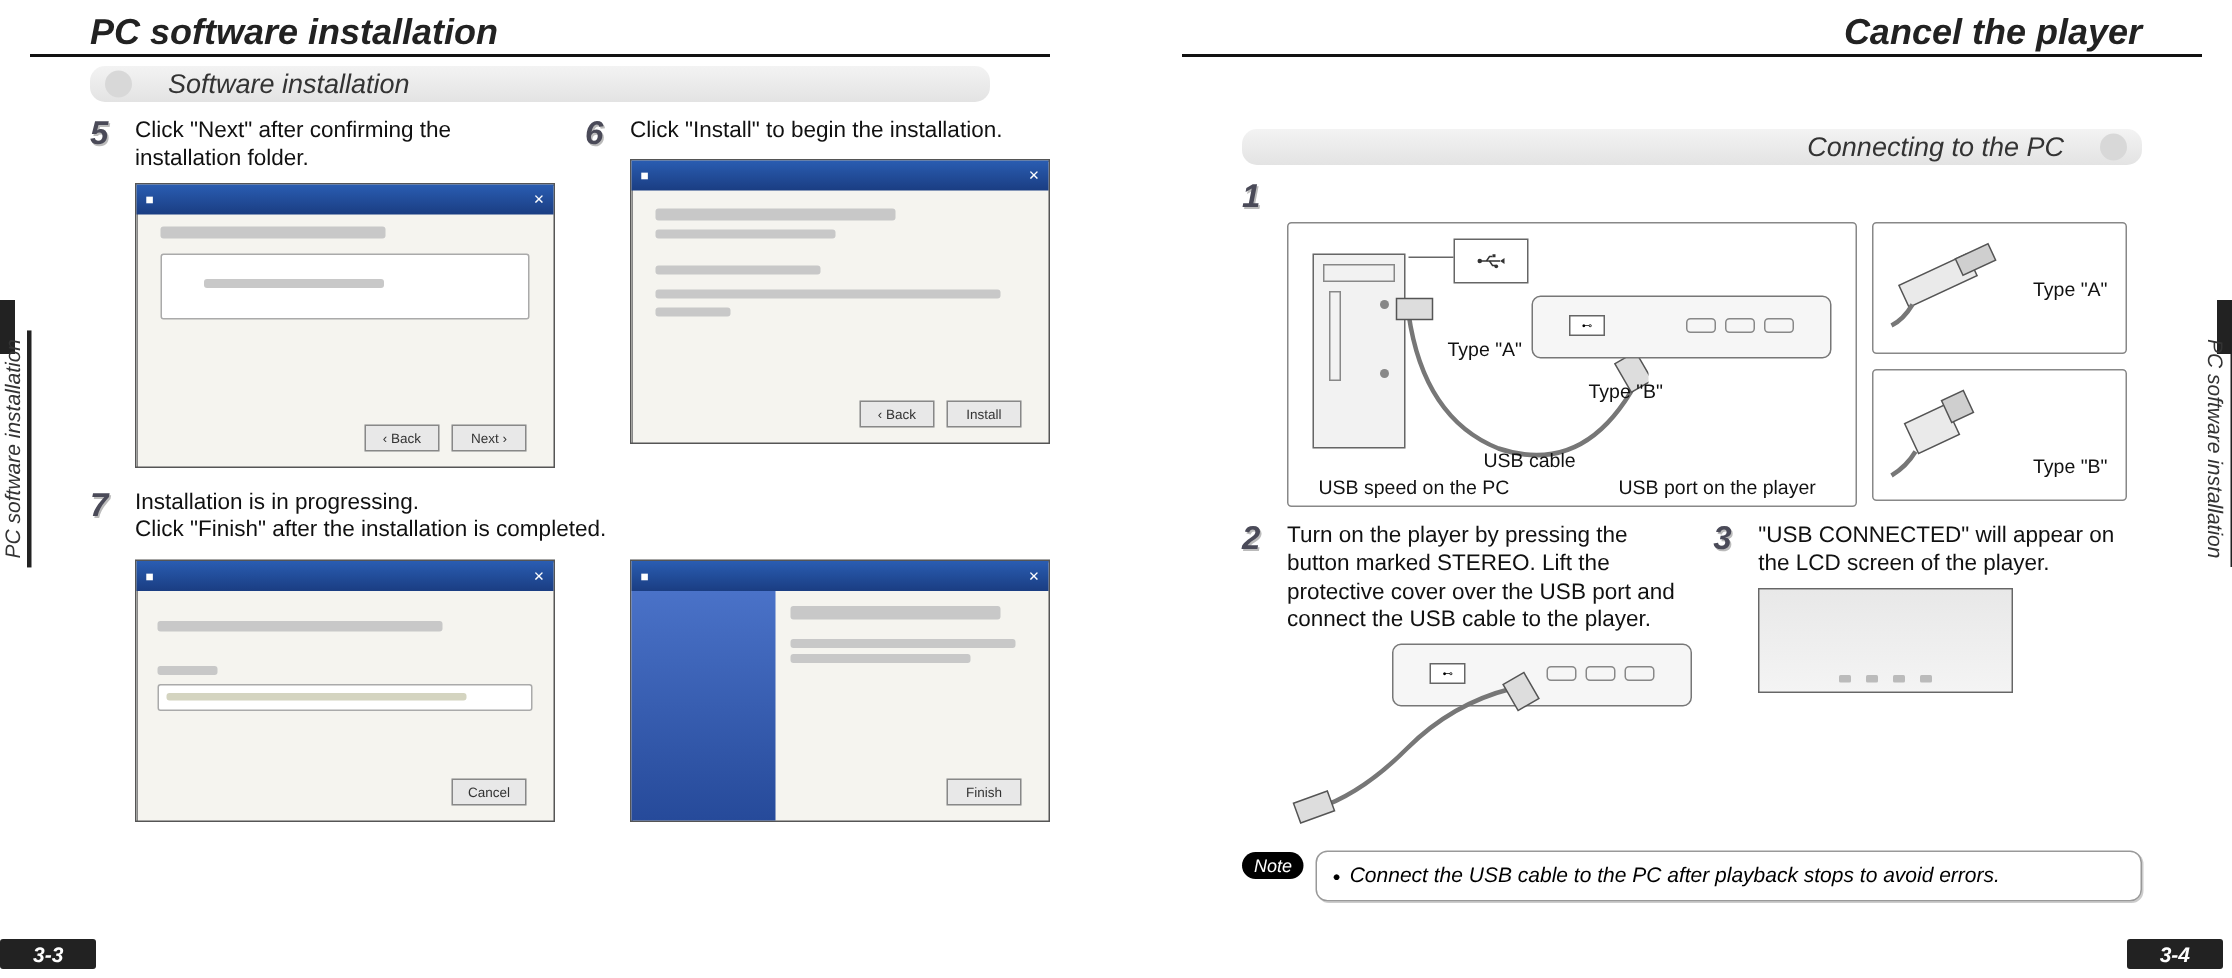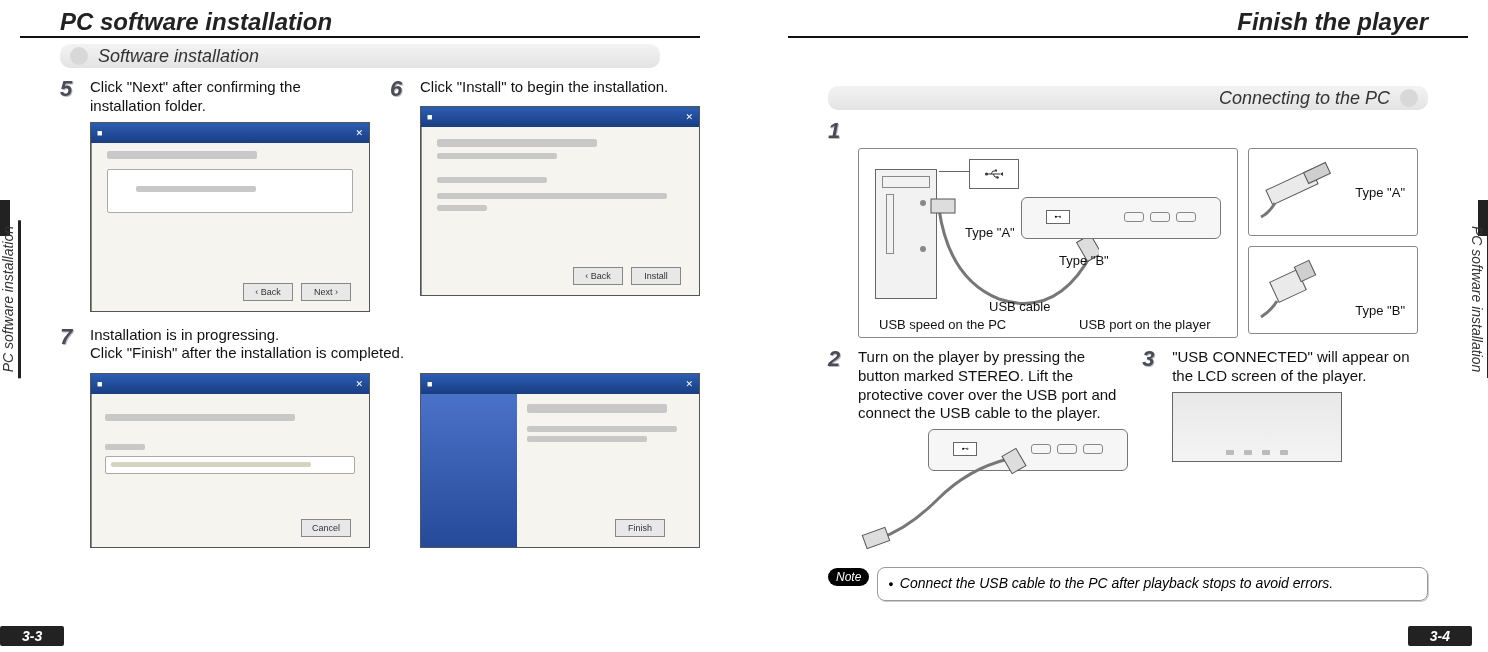--- a/index.html
+++ b/index.html
@@ -28,21 +28,21 @@
     color: #222;
     padding: 8px 40px 0 40px;
     border-bottom: 2px solid #111;
     margin-bottom: 6px;
   }
   .page-right .page-title { text-align: right; }
 
   .section-bar {
     display: flex;
     align-items: center;
-    gap: 10px;
+    gap: 24px;
     margin: 0 40px 10px 40px;
     background: linear-gradient(to bottom, #f3f3f3, #e3e3e3);
     border-radius: 10px;
     height: 24px;
     padding: 0 10px;
   }
   .page-right .section-bar { flex-direction: row-reverse; margin-top: 48px; }
   .section-dot {
     width: 18px; height: 18px;
     background: #d8d8d8;
@@ -193,21 +193,21 @@
     bottom: 6px;
     background: #222;
     color: #fff;
     font-style: italic;
     font-weight: bold;
     font-size: 14px;
     padding: 2px 22px;
     border-radius: 2px;
   }
   .page-left .page-num { left: 0; text-align: center; }
-  .page-right .page-num { right: 16px; }
+  .page-right .page-num { right: 6px; }
 
   .usb-icon {
     width: 20px; height: 12px;
     display: inline-block;
   }
   .lcd {
     width: 170px; height: 70px;
     border: 1px solid #666;
     background: linear-gradient(#e8e8e8,#f4f4f4);
     position: relative;
@@ -316,34 +316,34 @@
       <div class="col">
         <div class="screenshot">
           <div class="titlebar">
               <span>■</span>
               <span>✕</span>
             </div>
           <div style="position:absolute;left:0;top:20px;bottom:0;width:96px;background:linear-gradient(#4a72c8,#264a9a);"></div>
           <span class="scr-line" style="left:106px;top:30px;width:140px;height:9px;"></span>
           <span class="scr-line" style="left:106px;top:52px;width:150px;"></span>
           <span class="scr-line" style="left:106px;top:62px;width:120px;"></span>
-          <div class="btn" style="right:34px;bottom:10px;">Finish</div>
+          <div class="btn" style="right:18px;bottom:10px;">Finish</div>
         </div>
       </div>
     </div>
   </div>
 
   <div class="page-num">3-3</div>
 </div>
 
 <div class="page page-right">
   <div class="side-block right"></div>
   <div class="side-tab-right">PC software installation</div>
 
-  <h1 class="page-title">Finish the player</h1>
+  <h1 class="page-title">Cancel the player</h1>
 
   <div class="section-bar">
     <span class="section-dot"></span>
     <span class="section-label">Connecting to the PC</span>
   </div>
 
   <div class="content">
 
     <div class="step">
       <span class="step-num">1</span>

